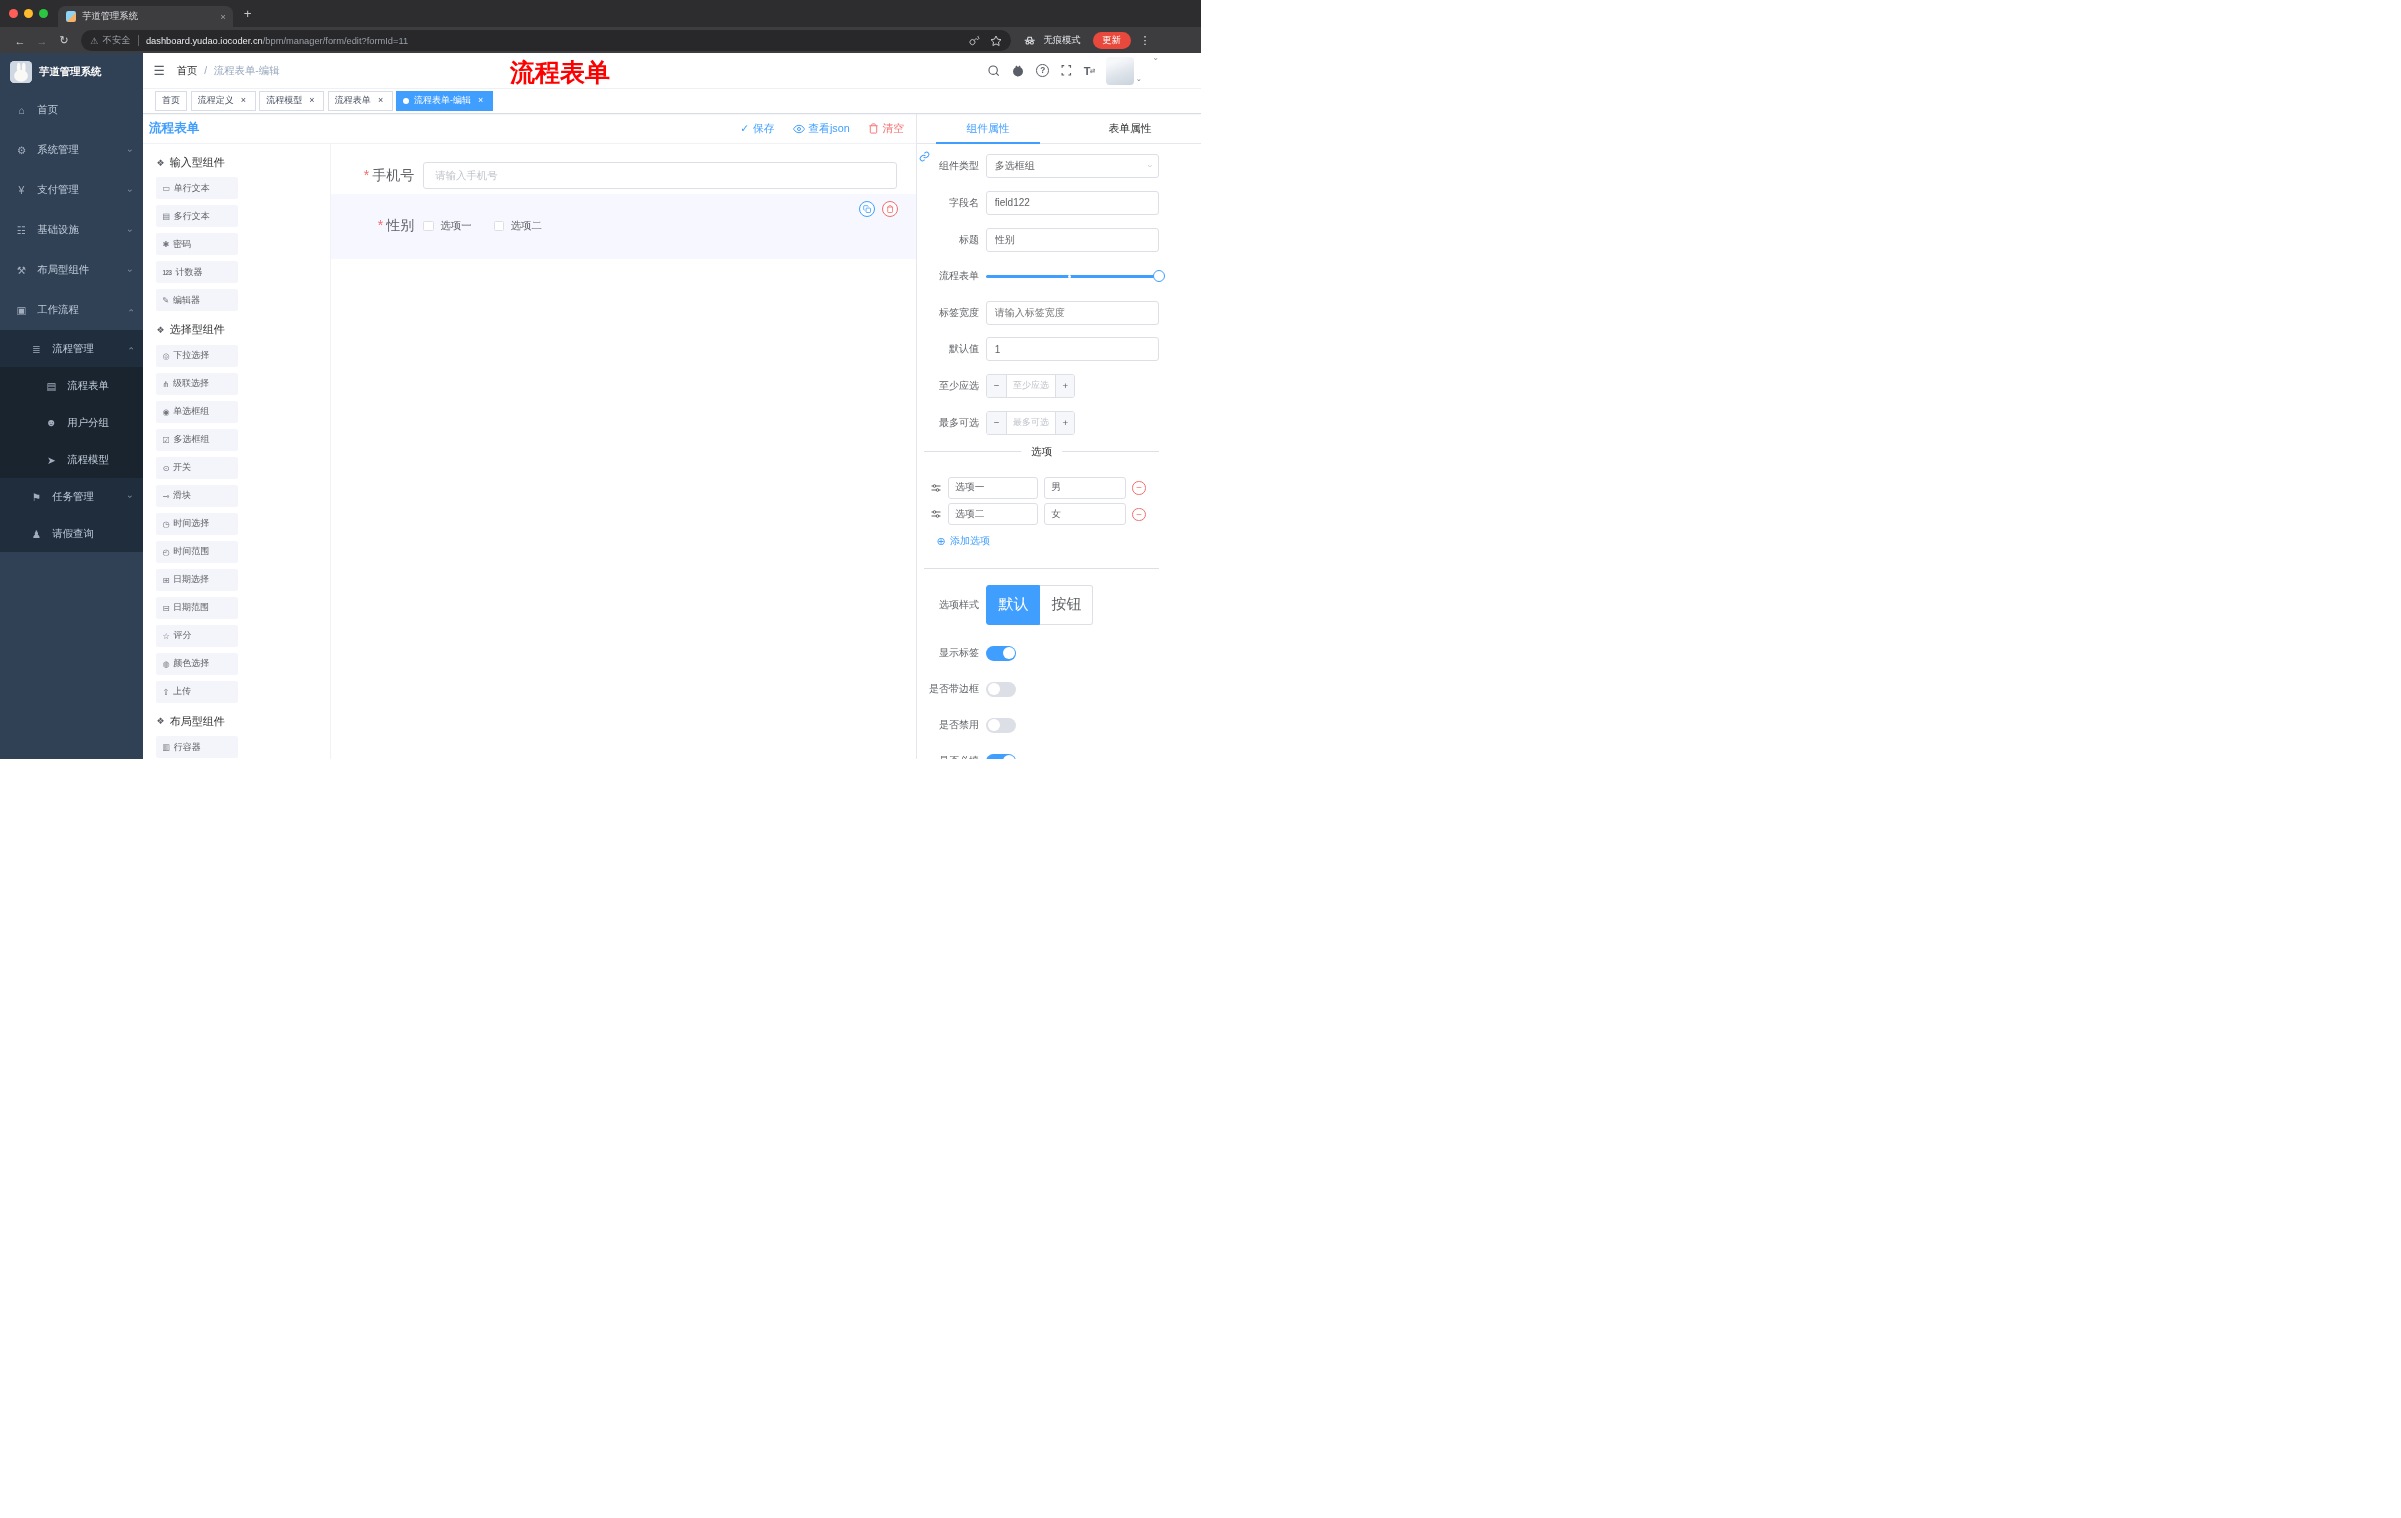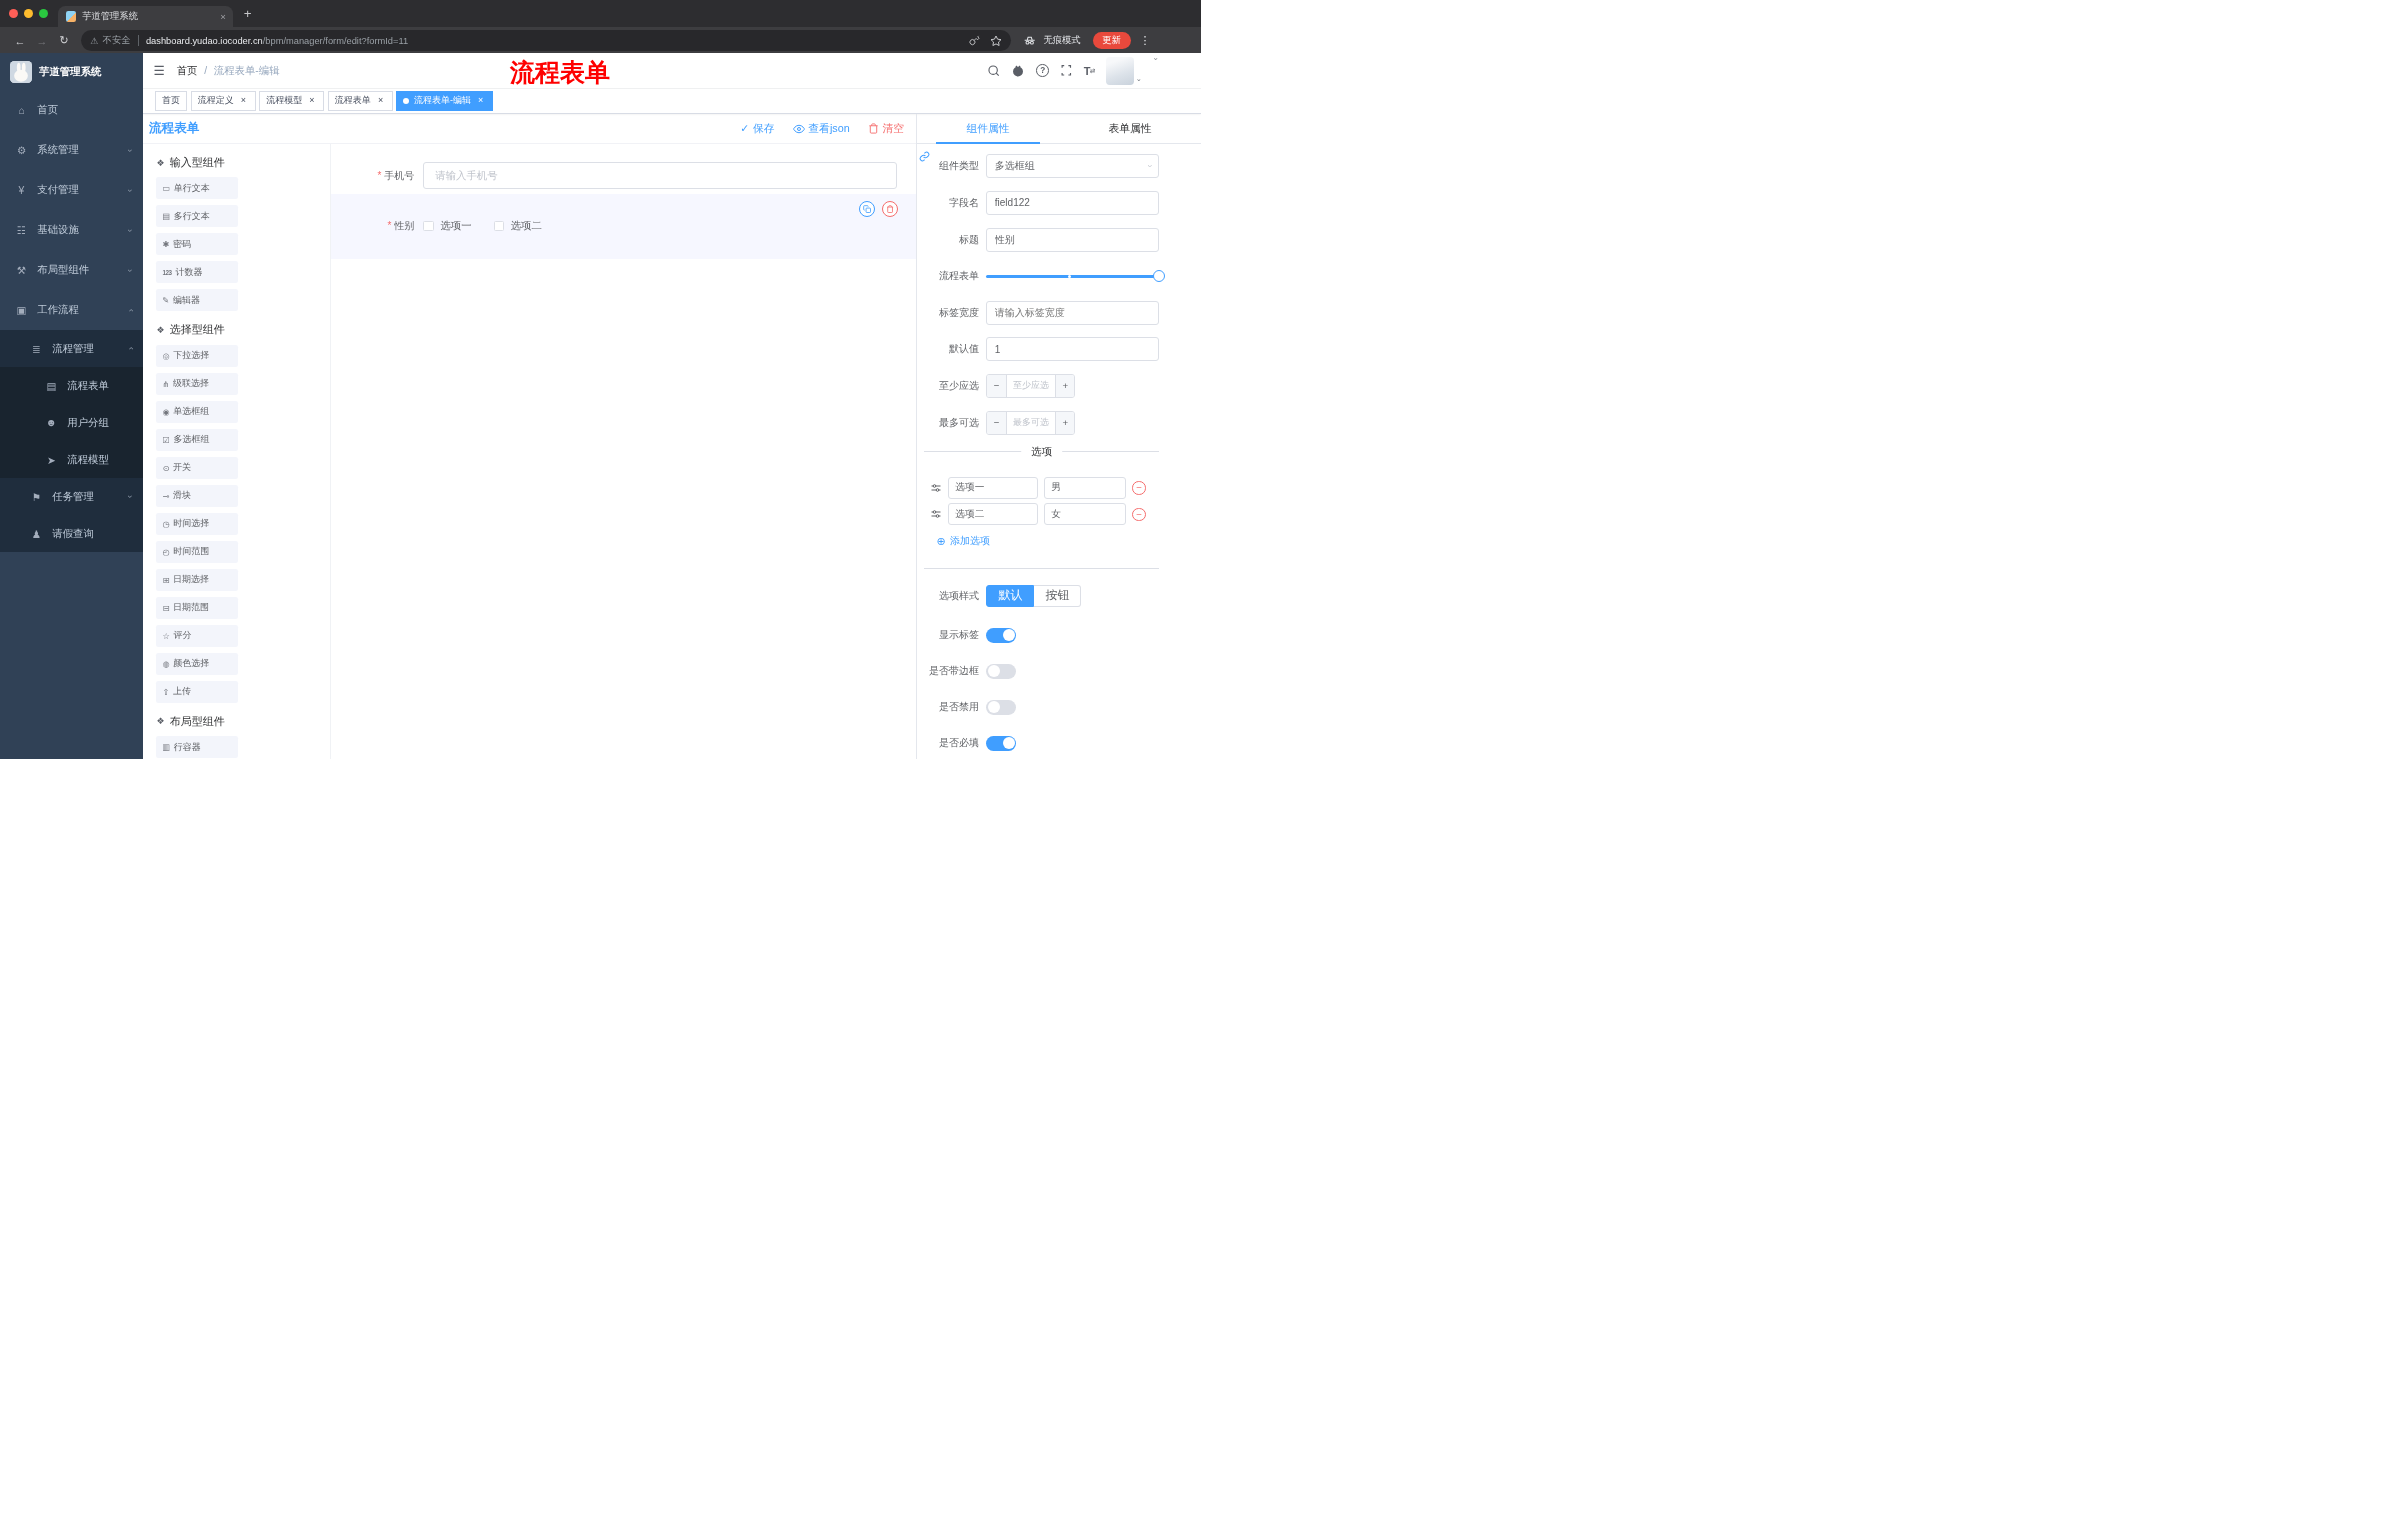--- a/index.html
+++ b/index.html
@@ -100,21 +100,21 @@
   .chip { width:82px; height:22px; background:#f3f5fb; border-radius:2.2px; display:flex;
     align-items:center; padding:0 6px; font-size:9px; color:#606266; cursor:move; white-space:nowrap; }
   .chip .ci { margin-right:3.7px; font-size:8.2px; color:#73767d; flex-shrink:0; }
   .chip .ci.num { font-size:6.3px; letter-spacing:-0.4px; font-weight:bold; }
   .req::before { content:"*"; color:#f56c6c; margin-right:3px; }
   input.el::placeholder, textarea.el::placeholder, input.cinput::placeholder { color:#c0c4cc; }
 
   
   .canvas { flex:1; border-left:0.7px solid #f0f2f5; padding-top:18px; min-width:0; }
   .c-row { display:flex; align-items:center; padding:0 19.3px; height:27px; }
-  .c-label { width:73px; text-align:right; padding-right:9px; font-size:10px; color:#606266; flex-shrink:0; white-space:nowrap; }
+  .c-label { width:73px; text-align:right; padding-right:9px; font-size:14px; color:#606266; flex-shrink:0; white-space:nowrap; }
   input.cinput { flex:1; height:27px; border:0.7px solid #dcdfe6; border-radius:3px; padding:0 11px;
     font-size:10.4px; color:#606266; outline:none; font-family:"Liberation Sans","DejaVu Sans",sans-serif; }
   .c-selected { margin-top:4.5px; background:#f6f7ff; padding:19.3px 0; position:relative; }
   .cb-group { display:flex; gap:22px; align-items:center; }
   .cb { display:flex; align-items:center; gap:6.7px; font-size:10.4px; color:#606266; cursor:pointer; }
   .cb .box { width:10.4px; height:10.4px; border:0.7px solid #dcdfe6; border-radius:1.5px; background:#fff; }
   .c-actions { position:absolute; top:7.4px; right:18px; display:flex; gap:6.7px; }
   .circle-btn { width:16.3px; height:16.3px; border-radius:50%; border:0.7px solid; background:#fff;
     display:flex; align-items:center; justify-content:center; cursor:pointer; }
   .circle-btn.copy { color:#409eff; border-color:#409eff; }
@@ -155,21 +155,21 @@
   .opt-handle { color:#606266; margin:0 5.2px 0 6px; display:flex; cursor:grab; }
   .opt-in1 { width:90px; margin-right:6px; }
   .opt-in2 { width:82px; }
   input.opt { width:100%; height:22px; border:0.7px solid #dcdfe6; border-radius:3px; padding:0 6.7px;
     font-size:9.7px; color:#606266; outline:none; font-family:"Liberation Sans","DejaVu Sans",sans-serif; }
   .opt-remove { width:13.4px; height:13.4px; border-radius:50%; border:0.7px solid #f56c6c; color:#f56c6c;
     display:flex; align-items:center; justify-content:center; font-size:9.7px; margin-left:6.7px; cursor:pointer; flex-shrink:0; }
   .add-opt { display:flex; align-items:center; gap:4.5px; color:#409eff; font-size:10px; margin:9px 0 0 12px; cursor:pointer; }
   .add-ic { font-size:11px; }
   .style-btns { display:flex; }
-  .sbtn { height:22px; padding:0 11px; font-size:12px; display:flex; align-items:center; cursor:pointer; white-space:nowrap; }
+  .sbtn { height:40px; padding:0 11px; font-size:15px; display:flex; align-items:center; cursor:pointer; white-space:nowrap; }
   .sbtn.active { background:#409eff; border:0.7px solid #409eff; color:#fff; border-radius:3px 0 0 3px; }
   .sbtn.normal { background:#fff; border:0.7px solid #dcdfe6; border-left:none; color:#606266; border-radius:0 3px 3px 0; }
   .switch { width:30px; height:15px; border-radius:7.4px; position:relative; cursor:pointer; flex-shrink:0; }
   .switch.on { background:#409eff; } .switch.off { background:#dcdfe6; }
   .switch::after { content:""; position:absolute; top:1.5px; width:12px; height:12px; border-radius:50%; background:#fff; }
   .switch.on::after { right:1.5px; } .switch.off::after { left:1.5px; }
   .p-row.toggle { margin-bottom:21px; }
   .p-row.style-row { margin-bottom:21px;align-items:center; }
   svg { display:block; }
 </style>

